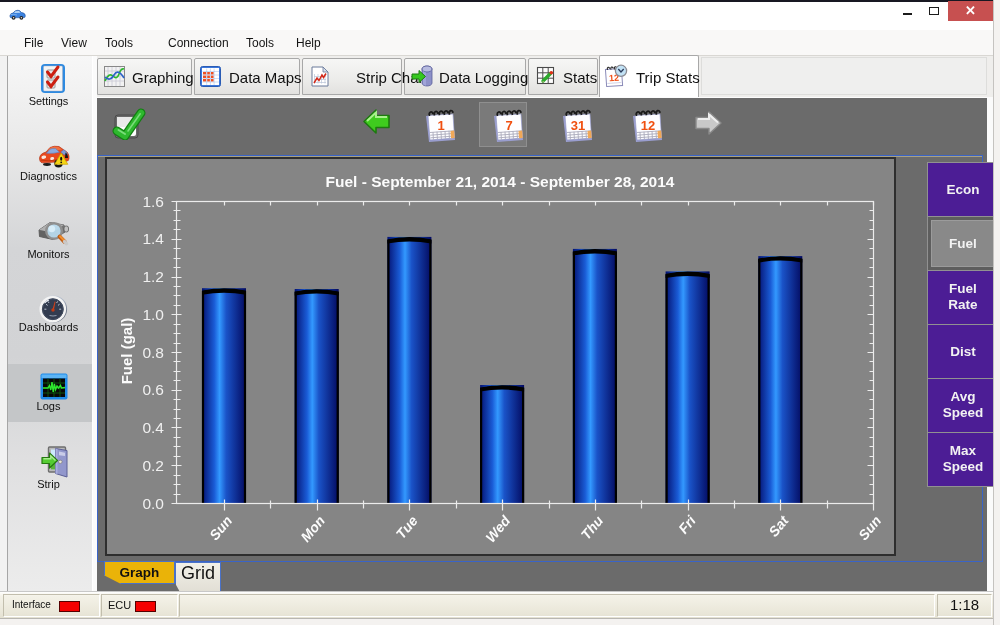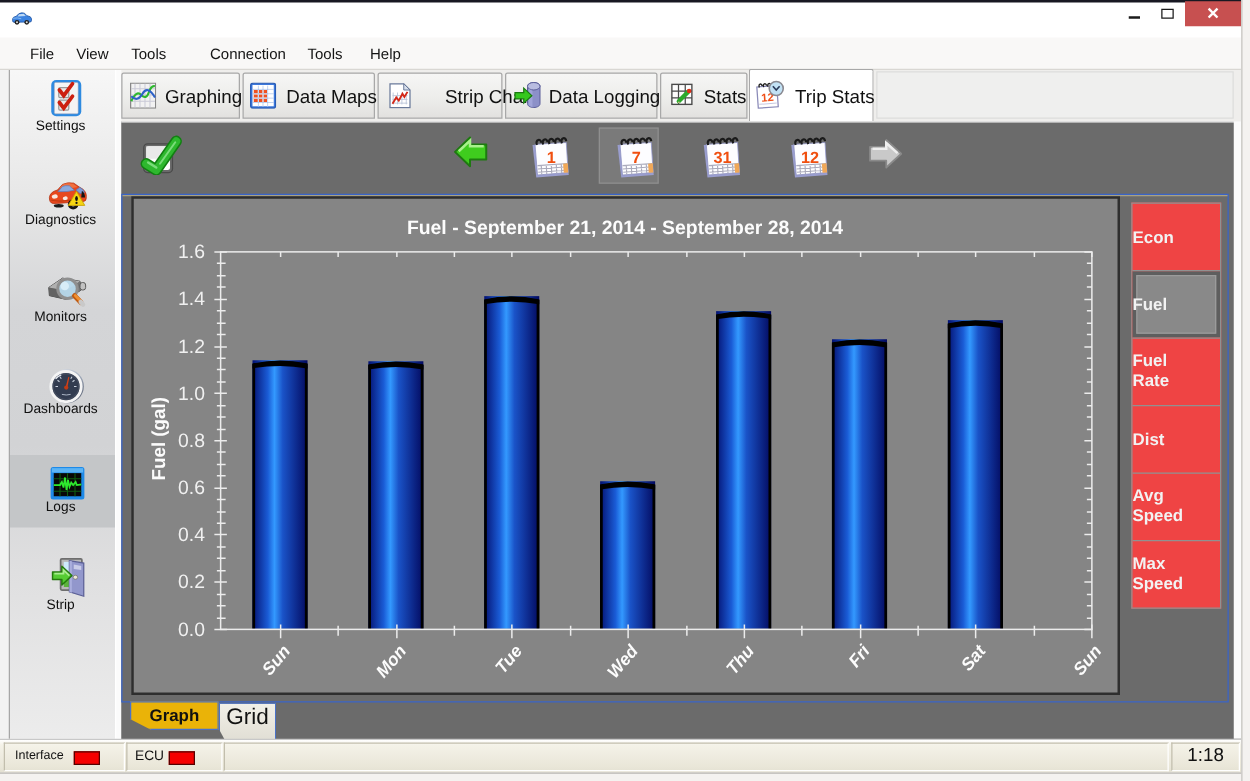--- a/index.html
+++ b/index.html
@@ -305,22 +305,22 @@
   <text transform="translate(218.7,362) rotate(-50)" font-size="14" font-weight="bold" font-style="italic" fill="#fcfcfc" text-anchor="end" font-family="Liberation Sans,sans-serif">Mon</text>
   <text transform="translate(311.4,362) rotate(-50)" font-size="14" font-weight="bold" font-style="italic" fill="#fcfcfc" text-anchor="end" font-family="Liberation Sans,sans-serif">Tue</text>
   <text transform="translate(404.1,362) rotate(-50)" font-size="14" font-weight="bold" font-style="italic" fill="#fcfcfc" text-anchor="end" font-family="Liberation Sans,sans-serif">Wed</text>
   <text transform="translate(496.9,362) rotate(-50)" font-size="14" font-weight="bold" font-style="italic" fill="#fcfcfc" text-anchor="end" font-family="Liberation Sans,sans-serif">Thu</text>
   <text transform="translate(589.6,362) rotate(-50)" font-size="14" font-weight="bold" font-style="italic" fill="#fcfcfc" text-anchor="end" font-family="Liberation Sans,sans-serif">Fri</text>
   <text transform="translate(682.3,362) rotate(-50)" font-size="14" font-weight="bold" font-style="italic" fill="#fcfcfc" text-anchor="end" font-family="Liberation Sans,sans-serif">Sat</text>
   <text transform="translate(775.0,362) rotate(-50)" font-size="14" font-weight="bold" font-style="italic" fill="#fcfcfc" text-anchor="end" font-family="Liberation Sans,sans-serif">Sun</text>
   </g>
 </svg>
 
-<div class="abs" id="btncol" style="left:905px;top:162px;width:72px;height:325px;background:#ef4444;border:1px solid #919191;box-sizing:border-box;
-     font-size:13.5px;font-weight:bold;color:#f2f2f2;text-align:left;">
+<div class="abs" id="btncol" style="left:927px;top:162px;width:72px;height:325px;background:#4c1d95;border:1px solid #919191;box-sizing:border-box;
+     font-size:13.5px;font-weight:bold;color:#f2f2f2;text-align:center;">
   <div class="abs" style="left:0;top:0px;width:70px;height:53px;line-height:53px;">Econ</div>
   <div class="abs" style="left:0;top:54px;width:70px;height:53px;background:#5e5e5e;"></div>
   <div class="abs" style="left:3px;top:57px;width:64px;height:47px;background:#898989;border:1px solid #9b9b9b;box-sizing:border-box;"></div>
   <div class="abs" style="left:0;top:53px;width:70px;height:1px;background:#919191;"></div>
   <div class="abs" style="left:0;top:54px;width:70px;height:53px;line-height:53px;">Fuel</div>
   <div class="abs" style="left:0;top:107px;width:70px;height:1px;background:#919191;"></div>
   <div class="abs" style="left:0;top:118px;width:70px;line-height:16px;">Fuel<br>Rate</div>
   <div class="abs" style="left:0;top:161px;width:70px;height:1px;background:#919191;"></div>
   <div class="abs" style="left:0;top:162px;width:70px;height:53px;line-height:53px;">Dist</div>
   <div class="abs" style="left:0;top:215px;width:70px;height:1px;background:#919191;"></div>

